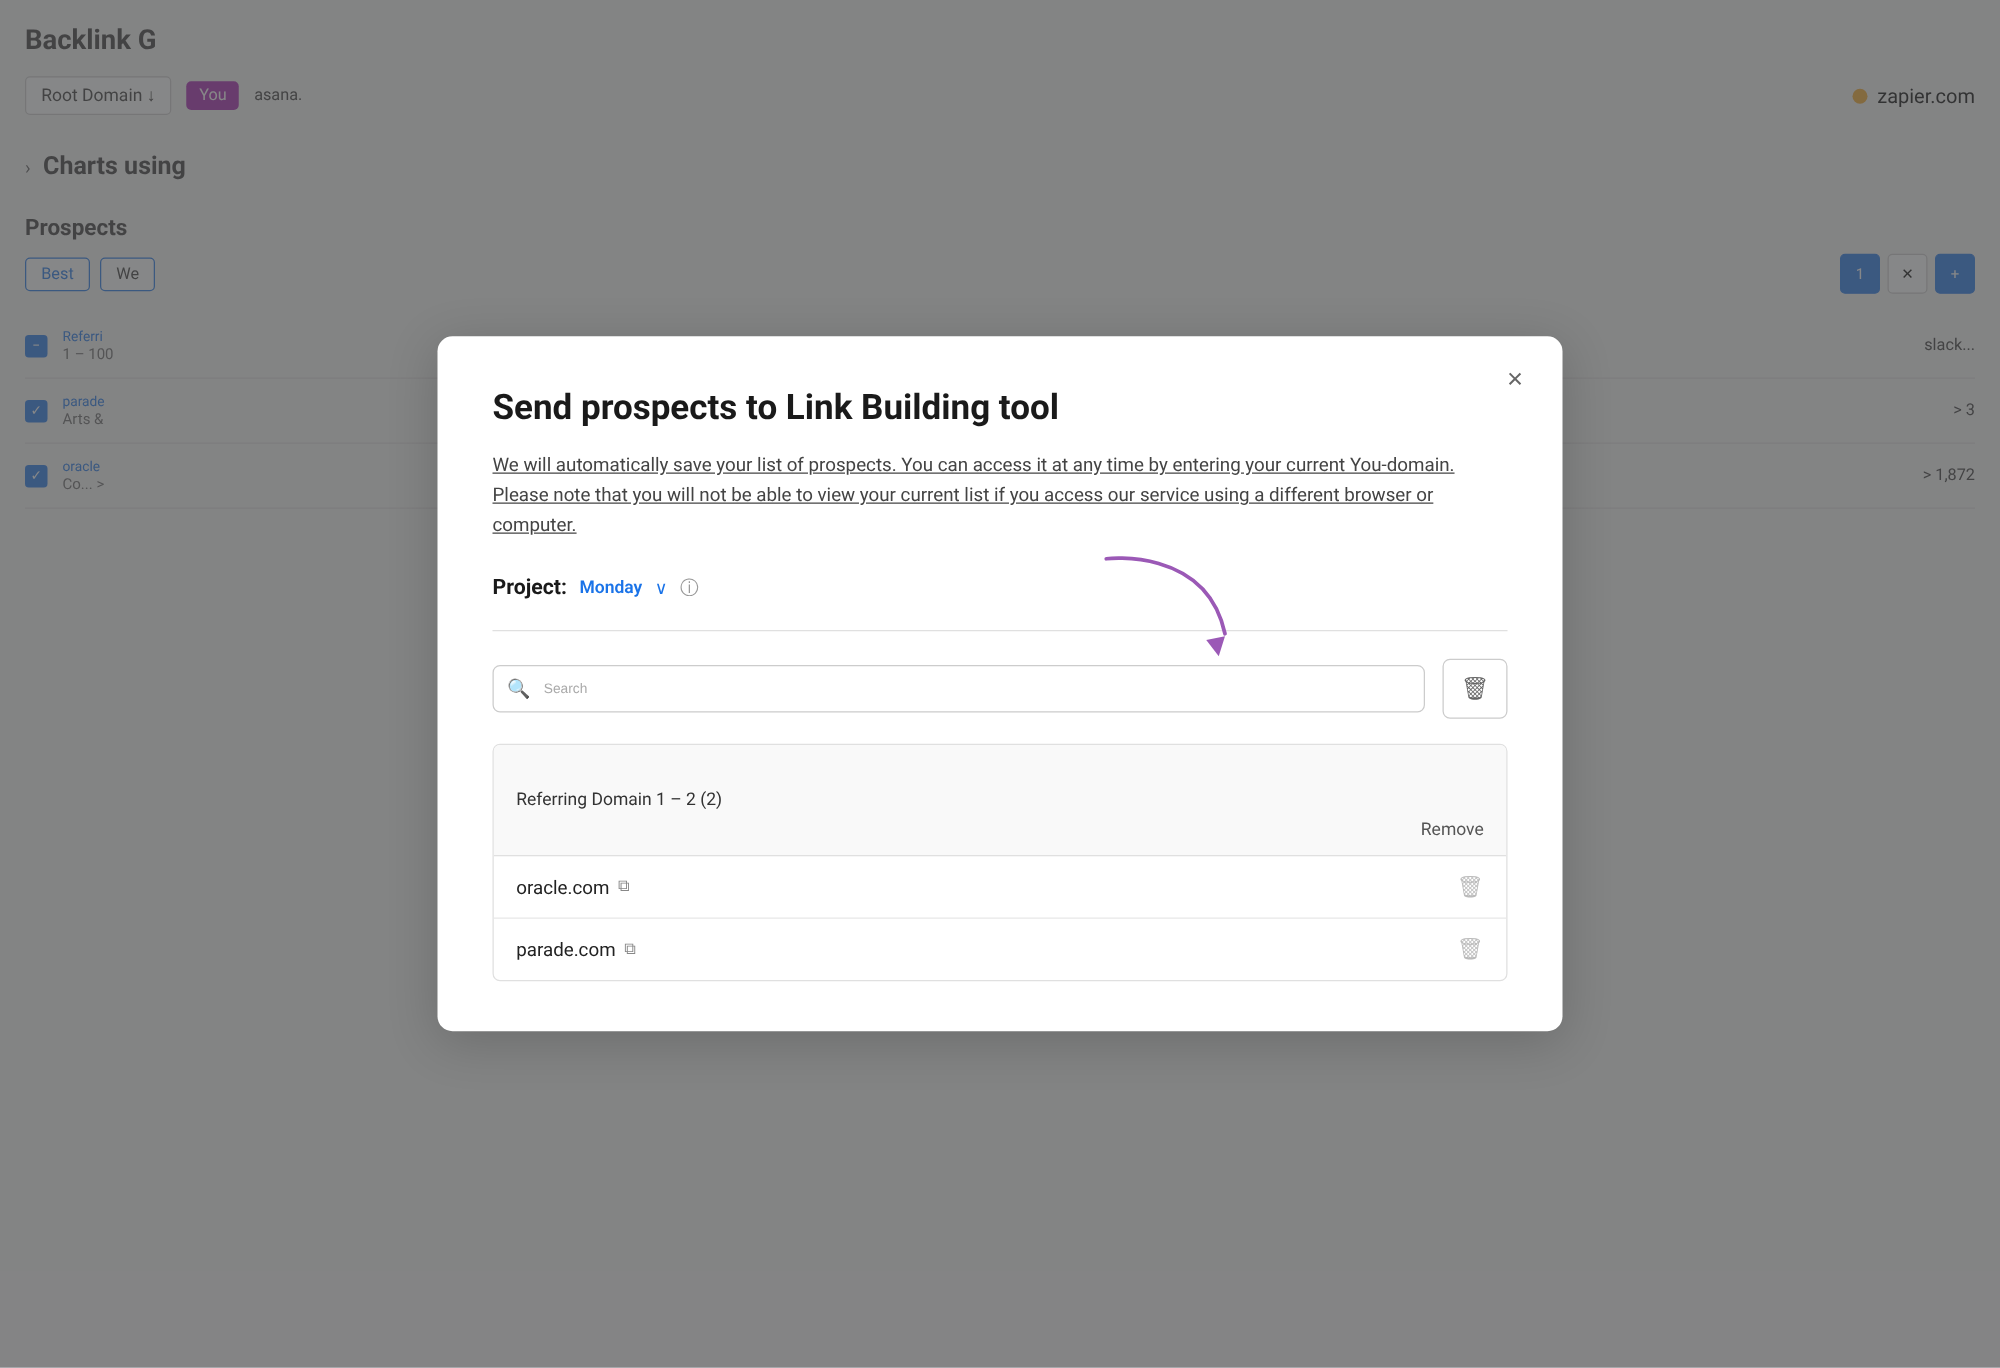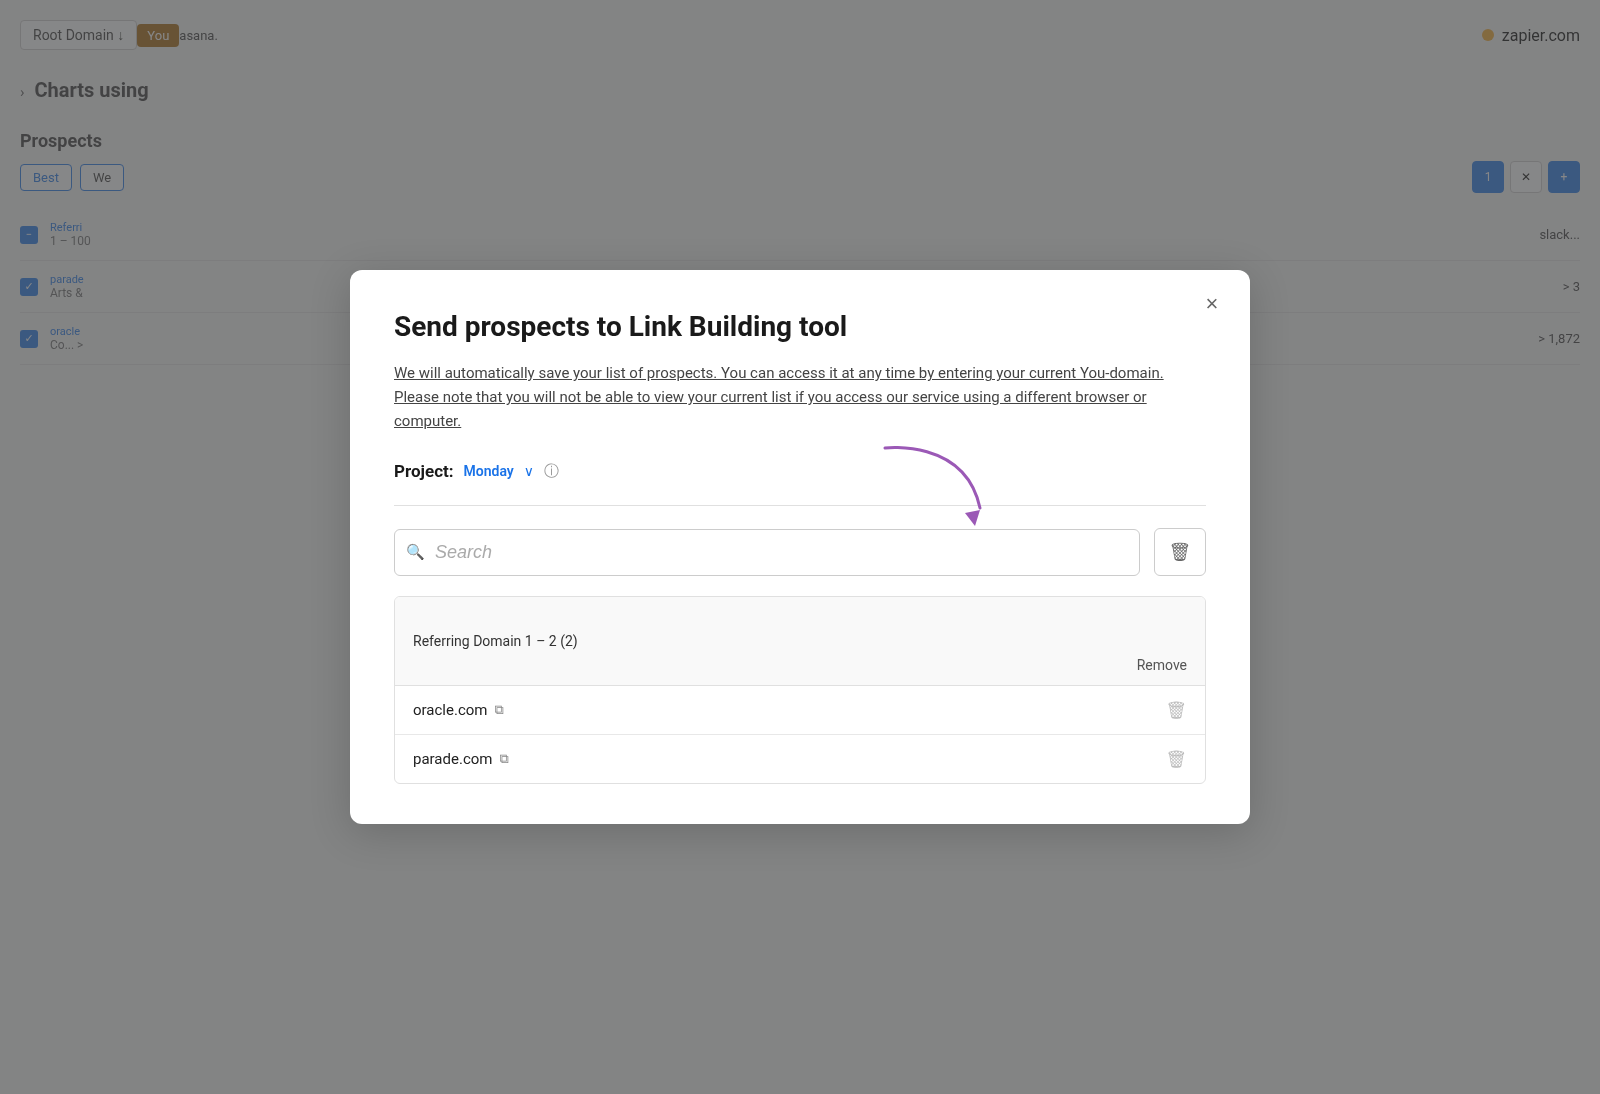--- a/index.html
+++ b/index.html
@@ -24,36 +24,36 @@
 
     .bg-header {
       font-size: 22px;
       font-weight: 700;
       color: #333;
       margin-bottom: 16px;
     }
 
     .bg-toolbar {
       display: flex;
-      gap: 0;
+      gap: 12px;
       align-items: center;
       margin-bottom: 16px;
     }
 
     .bg-dropdown {
       background: white;
       border: 1px solid #ccc;
       border-radius: 4px;
       padding: 6px 12px;
       font-size: 14px;
       color: #333;
     }
 
     .bg-tag {
-      background: #a16207;
+      background: #a21caf;
       color: white;
       border-radius: 4px;
       padding: 4px 10px;
       font-size: 13px;
     }
 
     .bg-tag-text {
       color: #333;
       font-size: 13px;
     }
@@ -278,24 +278,23 @@
     .search-input-wrap {
       flex: 1;
       position: relative;
     }
 
     .search-input {
       width: 100%;
       padding: 12px 16px 12px 40px;
       border: 1.5px solid #ccc;
       border-radius: 6px;
-      font-size: 18px;
+      font-size: 11px;
       color: #333;
       outline: none;
-      font-style: italic;
     }
 
     .search-input::placeholder {
       color: #aaa;
     }
 
     .search-icon-wrap {
       position: absolute;
       left: 12px;
       top: 50%;
@@ -392,20 +391,21 @@
     .row-delete-icon {
       color: #bbb;
       font-size: 17px;
       cursor: pointer;
     }
   </style>
 </head>
 <body>
 
 <div class="bg-page">
+  <div class="bg-header">Backlink G</div>
   <div class="bg-toolbar">
     <div class="bg-dropdown">Root Domain ↓</div>
     <div class="bg-tag">You</div>
     <div class="bg-tag-text">asana.</div>
     <div class="bg-right-domain">
       <span style="display:inline-block;width:12px;height:12px;background:#f5a623;border-radius:50%;"></span>
       <span>zapier.com</span>
     </div>
   </div>
   <div class="bg-charts-section">

